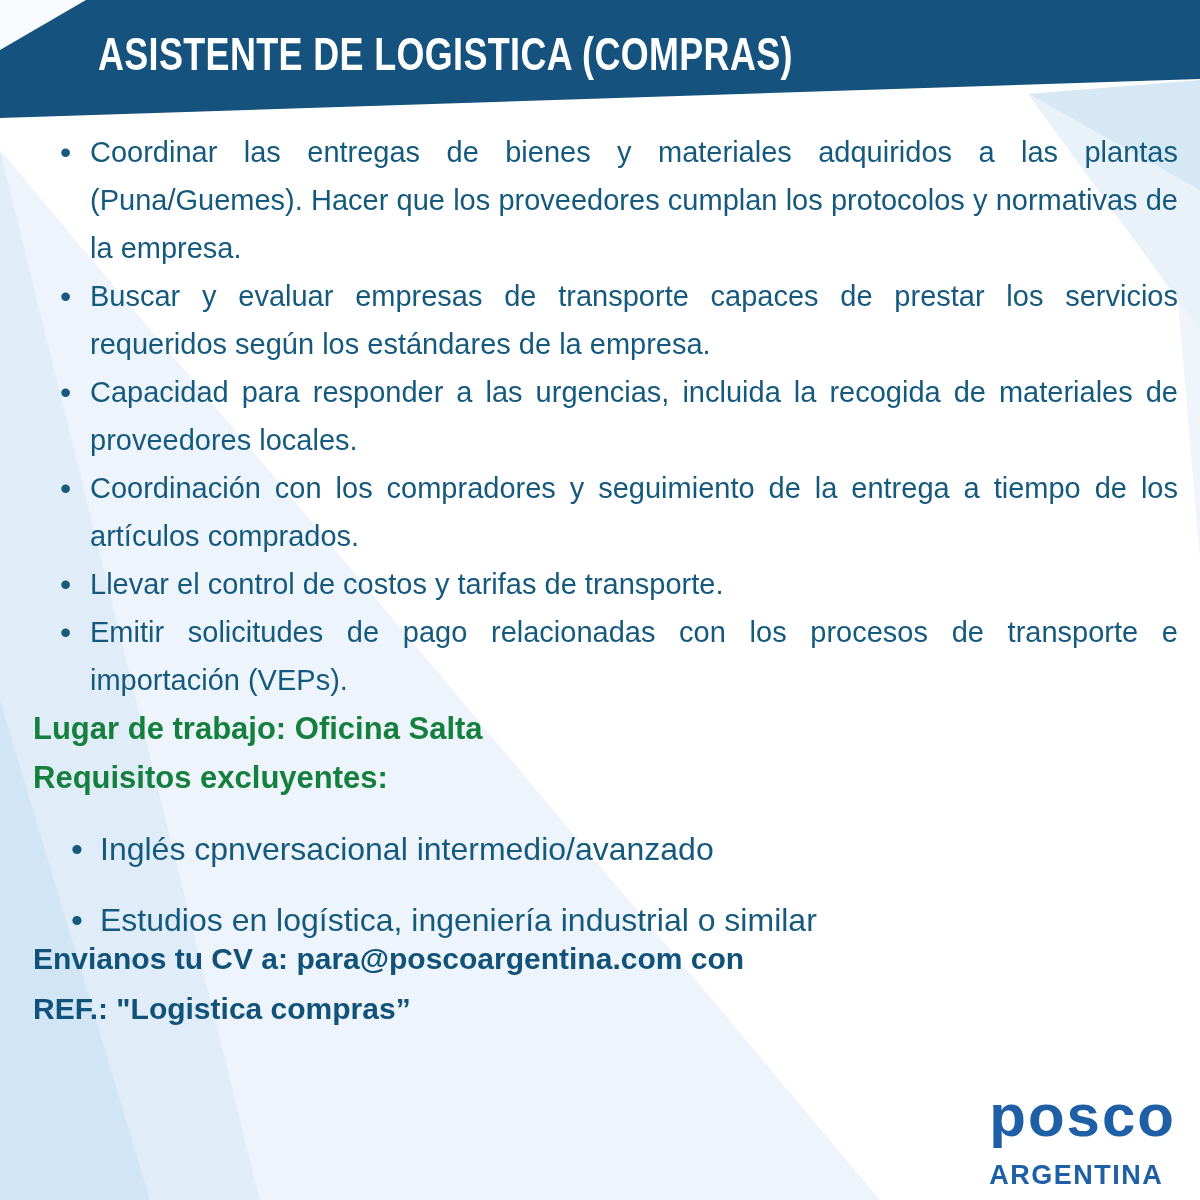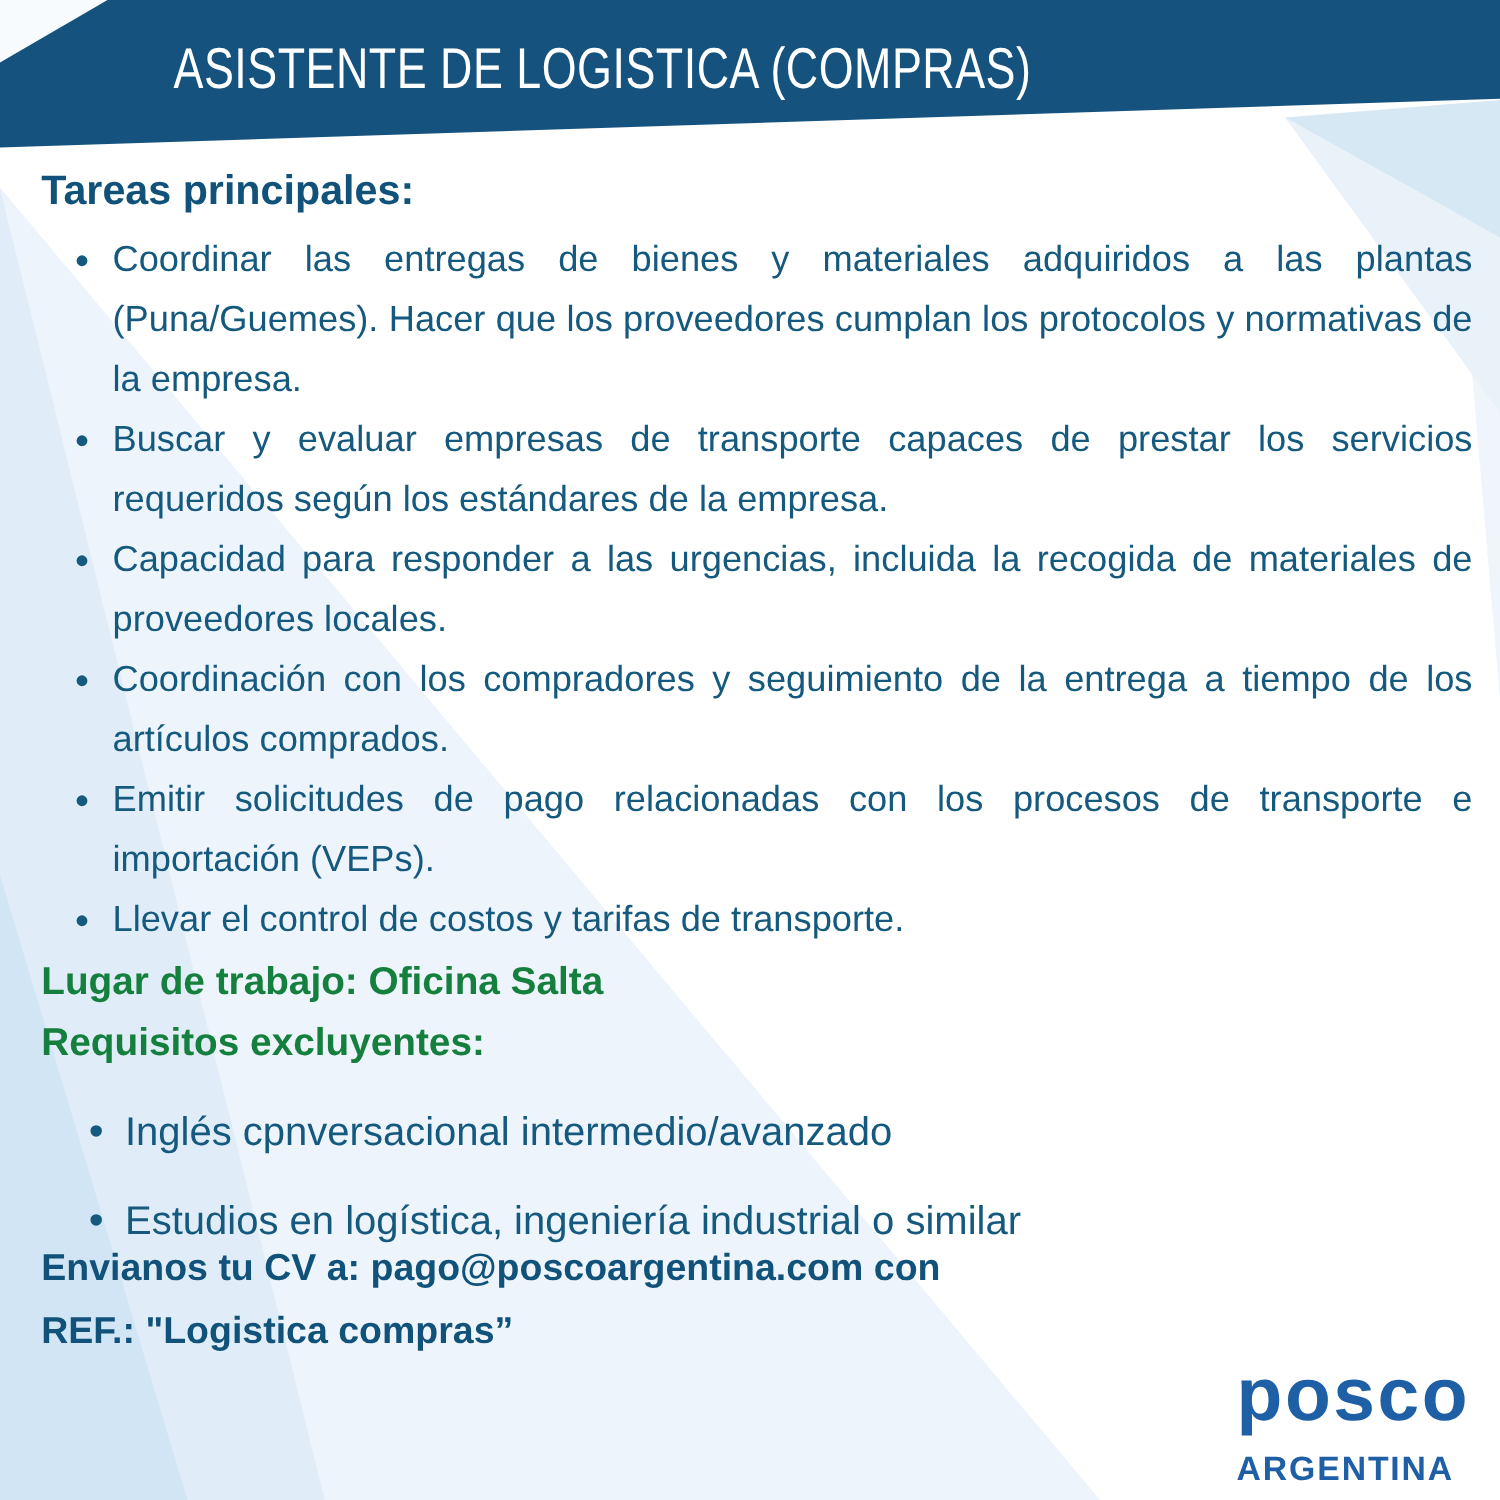--- a/index.html
+++ b/index.html
@@ -5,22 +5,22 @@
   html,body{margin:0;padding:0;}
   body{
     width:1200px;height:1200px;position:relative;overflow:hidden;
     background:#ffffff;
     font-family:"Liberation Sans", sans-serif;
   }
   
   #bg{position:absolute;left:0;top:0;width:1200px;height:1200px;z-index:0;}
   
   .banner-title{
-    position:absolute;top:28px;left:0;width:964px;text-align:center;
-    color:#ffffff;z-index:3;font-weight:normal;font-size:46px;line-height:52px;
+    position:absolute;top:28px;left:0;width:964px;
+    color:#ffffff;z-index:3;font-weight:bold;font-size:46px;line-height:52px;
     white-space:nowrap;
   }
   .banner-title .squeeze{display:inline-block;transform:scaleX(0.78);transform-origin:center;letter-spacing:0.5px;}
   
   .content{
     position:absolute;left:33px;top:128px;width:1145px;z-index:2;
     color:#155a7e;
   }
   .section-heading{
     font-size:33px;font-weight:bold;line-height:48px;margin:0 0 8px 0;color:#11527a;
@@ -78,42 +78,41 @@
   <polygon points="0,0 1200,0 1200,79 0,118" fill="#15537e"></polygon>
 
   <polygon points="0,0 86,0 0,50" fill="#f7fbfe"></polygon>
 </svg>
 
 <div class="banner-title">
   <span class="squeeze">ASISTENTE DE LOGISTICA (COMPRAS)</span>
 </div>
 
 <div class="content">
-  <h2 class="section-heading">Tareas principales:</h2>
 
   <ul class="tareas">
       <li>Coordinar las entregas de bienes y materiales adquiridos a las plantas (Puna/Guemes). Hacer que los proveedores cumplan los protocolos y normativas de la empresa.</li>
       <li>Buscar y evaluar empresas de transporte capaces de prestar los servicios requeridos según los estándares de la empresa.</li>
       <li>Capacidad para responder a las urgencias, incluida la recogida de materiales de proveedores locales.</li>
       <li>Coordinación con los compradores y seguimiento de la entrega a tiempo de los artículos comprados.</li>
+      <li>Llevar el control de costos y tarifas de transporte.</li>
       <li>Emitir solicitudes de pago relacionadas con los procesos de transporte e importación (VEPs).</li>
-      <li>Llevar el control de costos y tarifas de transporte.</li>
     </ul>
 
   <p class="bold-line">Lugar de trabajo: Oficina Salta</p>
 
   <p class="bold-line">Requisitos excluyentes:</p>
 
   <ul class="req">
       <li>Inglés cpnversacional intermedio/avanzado</li>
       <li>Estudios en logística, ingeniería industrial o similar</li>
     </ul>
 
   <div class="footer-contact">
-    <div>Envianos tu CV a: pago@poscoargentina.com con</div>
+    <div>Envianos tu CV a: para@poscoargentina.com con</div>
     <div>REF.: "Logistica compras”</div>
   </div>
 </div>
 
 <div class="logo">
   <div class="wordmark">posco</div>
   <div class="subtitle">ARGENTINA</div>
 </div>
 
 </body></html>

